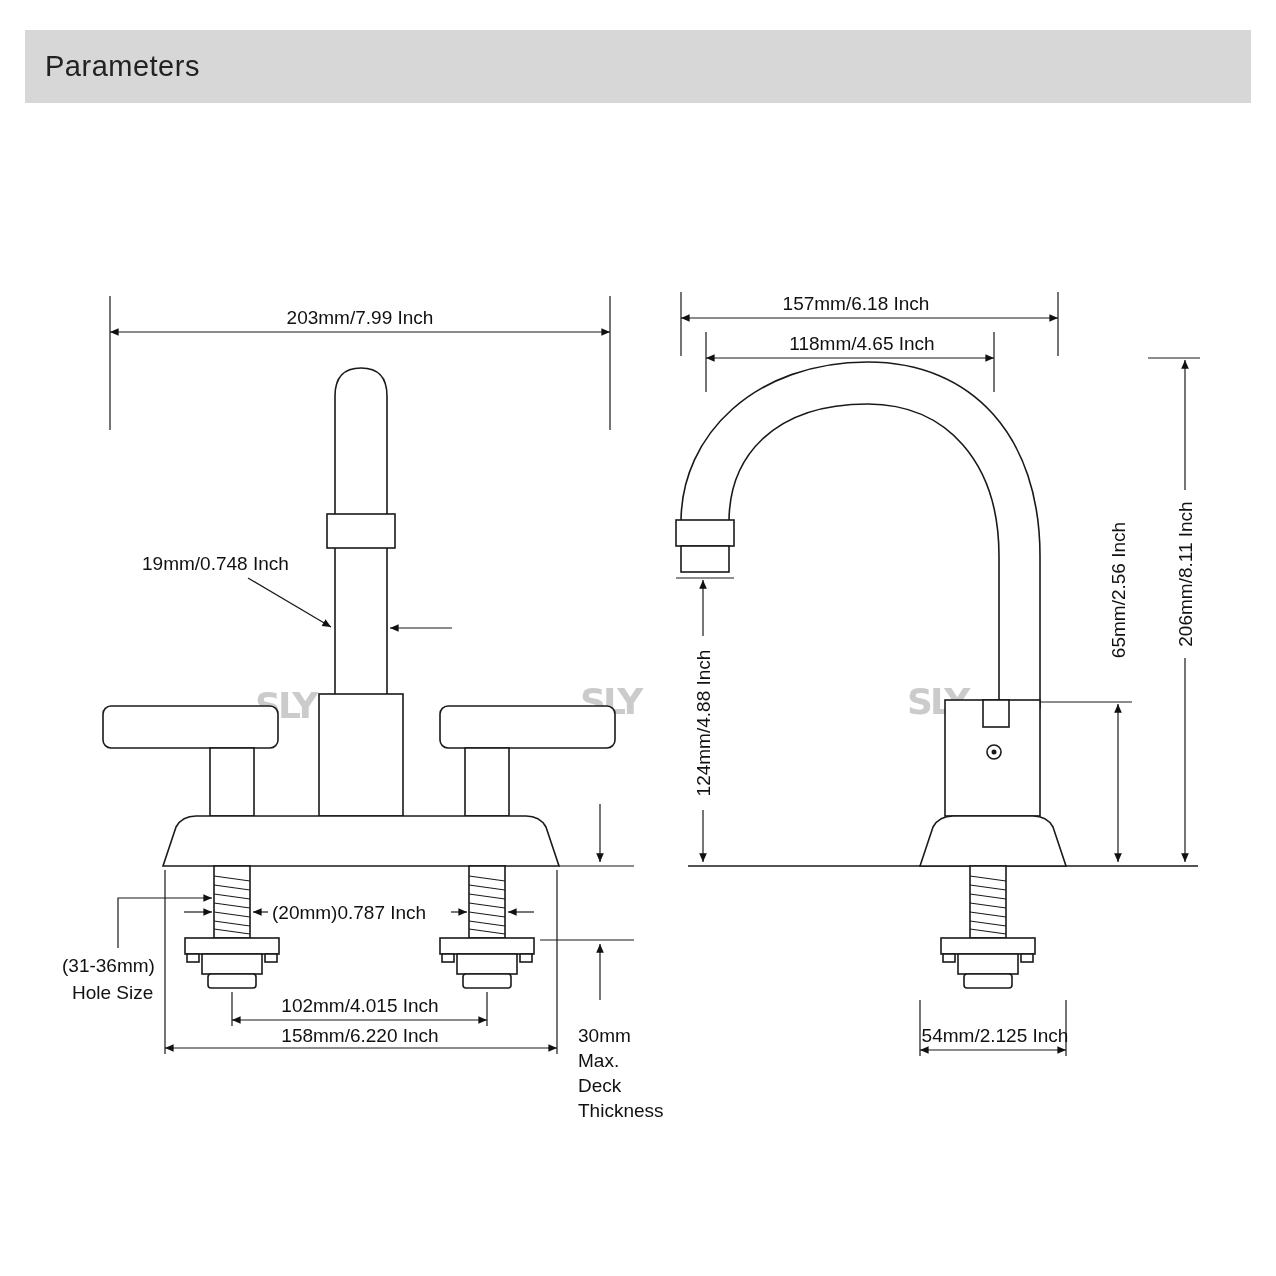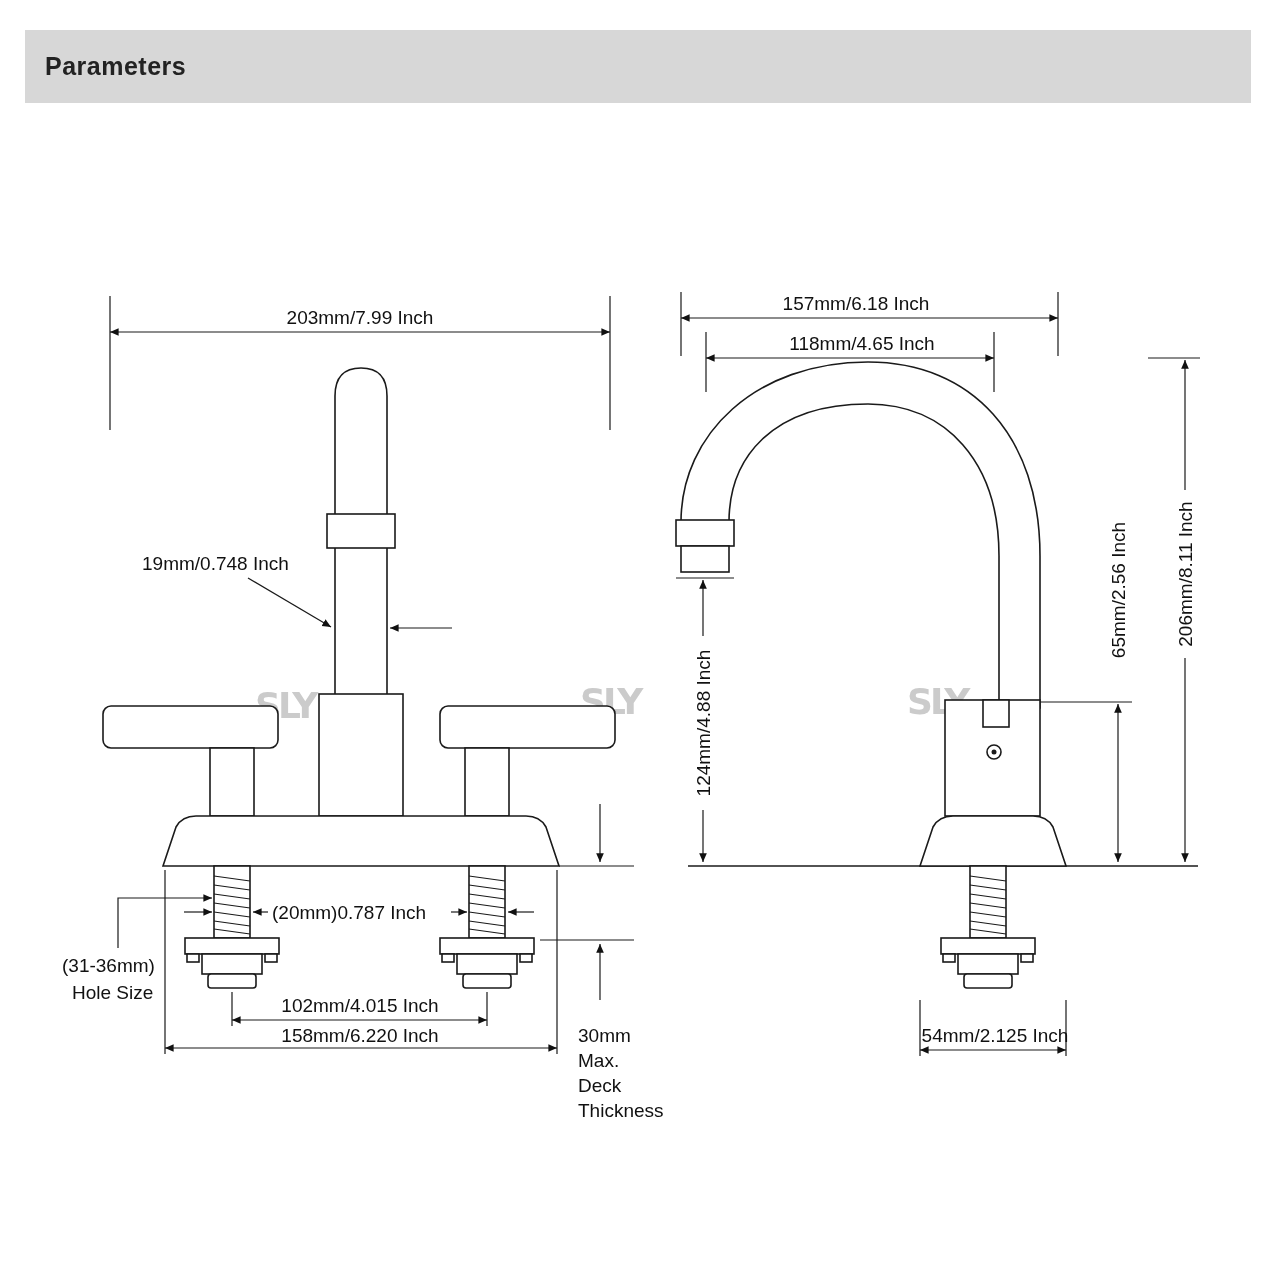--- a/index.html
+++ b/index.html
@@ -1,18 +1,18 @@
 <!DOCTYPE html>
 <html><head>
 <meta charset="utf-8">
 <style>
   html,body{margin:0;padding:0;background:#fff;width:1276px;height:1276px;overflow:hidden}
   .page{position:relative;width:1276px;height:1276px;font-family:"Liberation Sans",sans-serif}
   header{position:absolute;left:25px;top:30px;width:1226px;height:73px;background:#d7d7d7;display:flex;align-items:center}
-  h1{margin:0 0 0 20px;font-size:25px;font-weight:700;color:#222;letter-spacing:.5px}
+  h1{margin:0 0 0 20px;font-size:29px;font-weight:400;color:#222;letter-spacing:.5px}
   svg{position:absolute;left:0;top:0}
   .fw{fill:#fff;stroke:#1a1a1a;stroke-width:1.6}
   .ln{stroke:#1a1a1a;stroke-width:1.6;fill:none}
   .dim{stroke:#1a1a1a;stroke-width:1.2;fill:none}
   .d{font-family:"Liberation Sans",sans-serif;font-size:19px;fill:#111}
   .wm{font-family:"DejaVu Sans",sans-serif;font-size:36px;font-weight:bold;fill:#cbcbcb;letter-spacing:-3px}
 </style>
 </head>
 <body>
 

